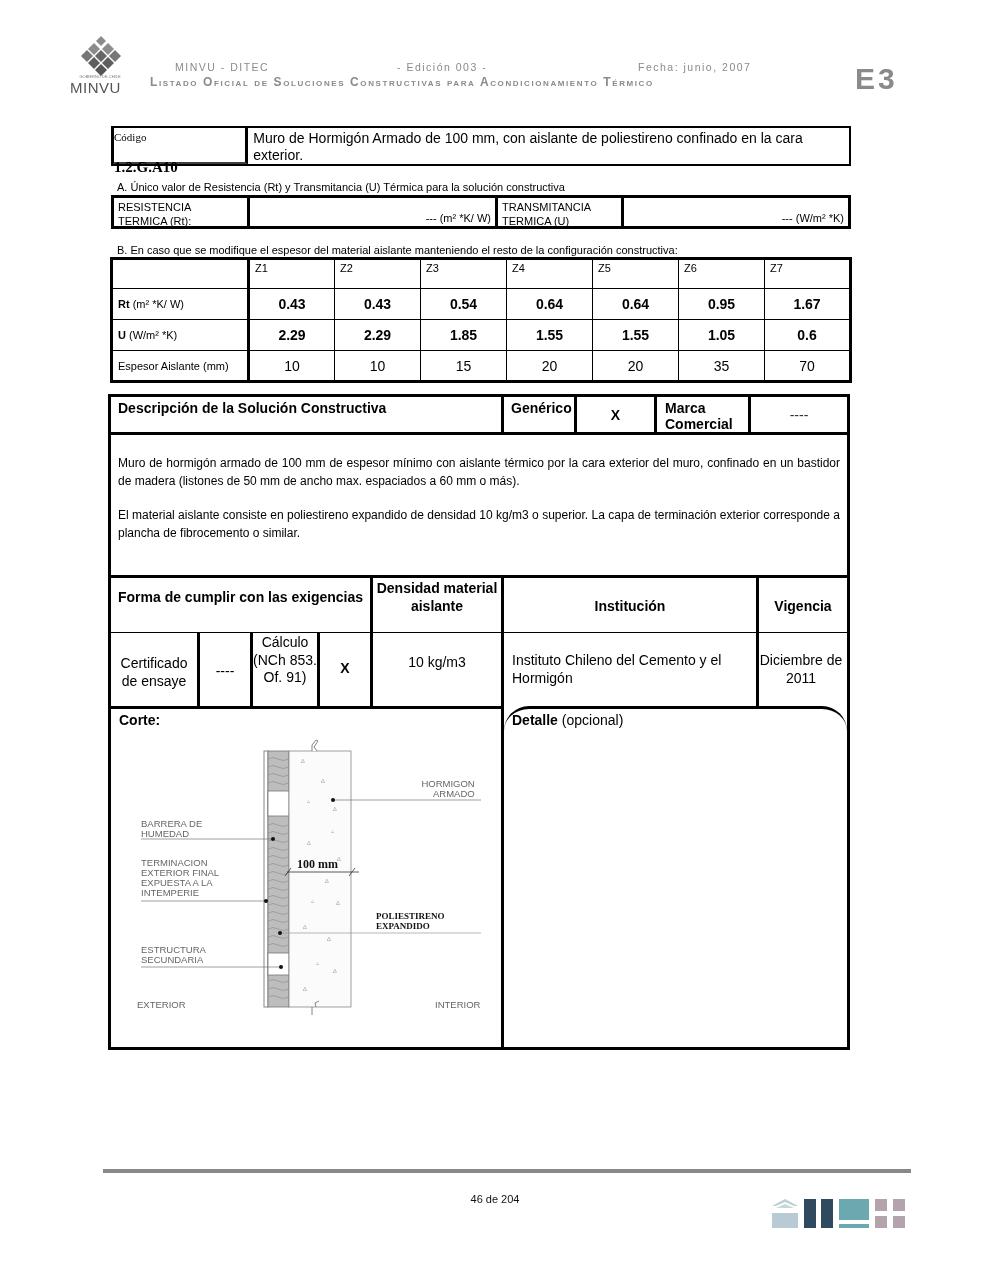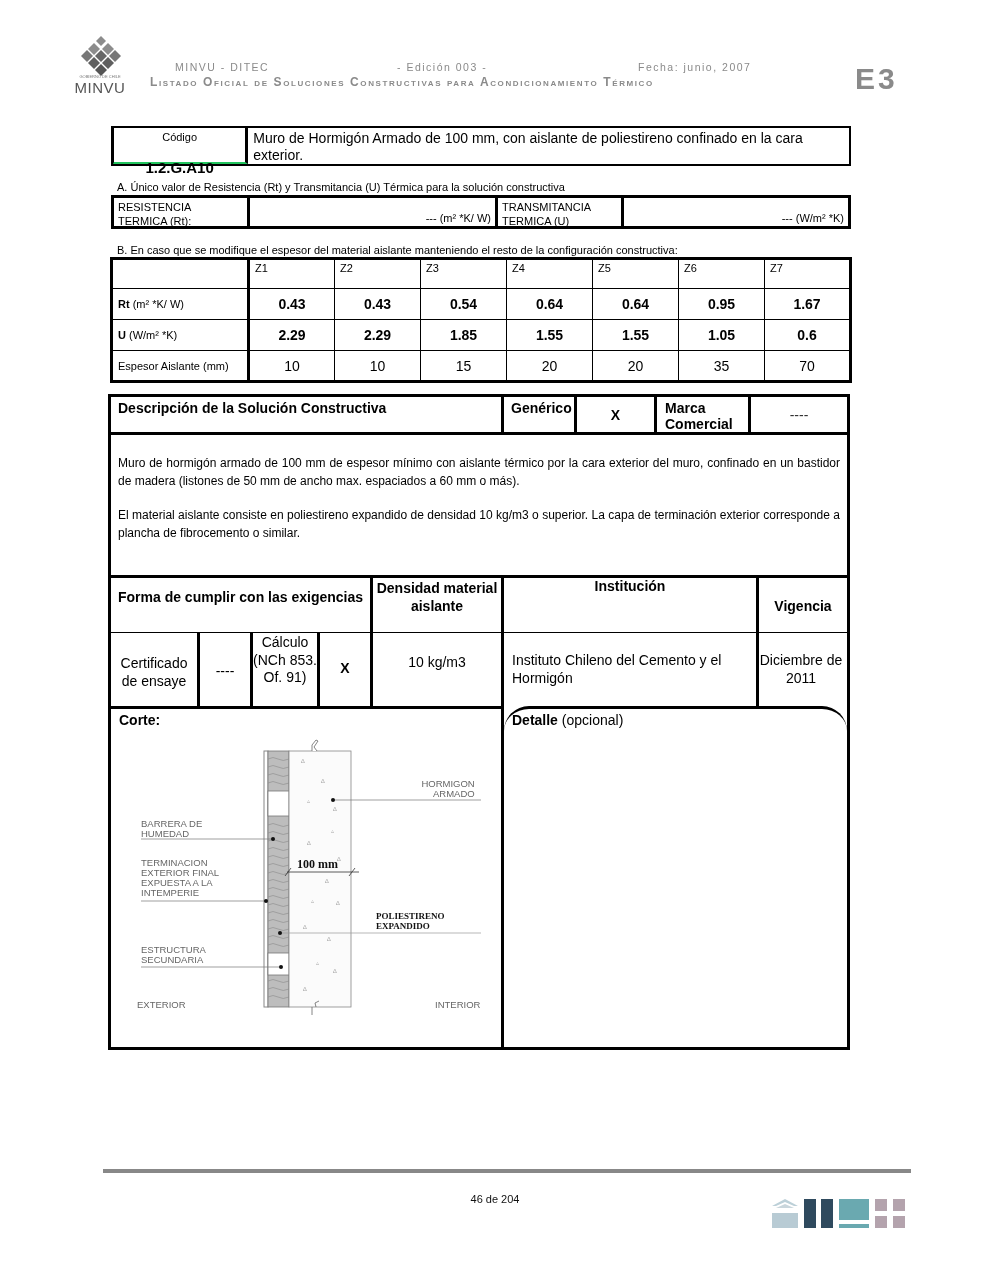--- a/index.html
+++ b/index.html
@@ -2,33 +2,33 @@
 <html><head>
 <meta charset="utf-8">
 <style>
   * { box-sizing: border-box; margin: 0; padding: 0; }
   html, body { width: 990px; height: 1280px; background: #ffffff; overflow: hidden; }
   body { position: relative; font-family: "Liberation Sans", sans-serif; color: #000; }
 
   
   .logo { position: absolute; left: 70px; top: 32px; width: 62px; height: 62px; }
   .logo-cap { position: absolute; left: 70px; top: 74px; width: 60px; font-size: 4px; color: #777; text-align: center; letter-spacing: 0; }
-  .logo-name { position: absolute; left: 70px; top: 79px; width: 60px; font-size: 15px; color: #555; text-align: center; font-family: "Liberation Sans", sans-serif; letter-spacing: 0.5px; }
+  .logo-name { position: absolute; left: 70px; top: 79px; width: 60px; font-size: 15px; color: #555; font-family: "Liberation Sans", sans-serif; letter-spacing: 0.5px; }
   .hdr-line1 { position: absolute; top: 61px; left: 175px; width: 600px; font-size: 10.5px; color: #8a8a8a; letter-spacing: 1.5px; }
   .hdr-line1 span { position: absolute; white-space: nowrap; }
   .hdr-line2 { position: absolute; top: 75px; left: 150px; width: 680px; font-size: 12px; font-weight: bold; color: #8a8a8a; letter-spacing: 1.6px; font-variant: small-caps; white-space: nowrap; }
   .hdr-code { position: absolute; top: 62px; left: 855px; font-size: 30px; color: #8a8a8a; letter-spacing: 3px; font-weight: bold; }
 
   
   table { border-collapse: collapse; }
   td { border: 1px solid #000; vertical-align: top; }
 
   
   .code-box { position: absolute; left: 111px; top: 126px; width: 740px; height: 40px; border: 2px solid #000; display: flex; }
-  .code-left { width: 138px; border-right: 3px solid #000; text-align: center; border-left: 1px solid #000; border-bottom: 2px solid #22c55e;}
+  .code-left { width: 138px; border-right: 3px solid #000; text-align: left; border-left: 1px solid #000; border-bottom: 2px solid #404040; font-family: Liberation Serif, serif;}
   .code-label { font-size: 11px; margin-top: 3px; display: block; }
   .code-value { font-size: 15px; font-weight: bold; display: block; margin-top: 16px; }
   .code-title { padding: 2px 5px; font-size: 14px; line-height: 17px; }
 
   .sec-a-label { position: absolute; left: 117px; top: 181px; font-size: 11px; }
   .sec-a { position: absolute; left: 111px; top: 195px; width: 740px; height: 34px; border: 3px solid #000; display: flex; font-size: 11px; }
   .sec-a div { border-right: 3px solid #000; height: 100%; }
   .sec-a div:last-child { border-right: none; border-radius: 12px; }
   .a-lbl { width: 136px; padding: 2px 4px; line-height: 14px; }
   .a-val { width: 248px; position: relative; }
@@ -57,21 +57,21 @@
   .dh-marca { width: 94px; padding: 3px 8px; line-height: 16px; }
   .dh-dash { flex: 1; text-align: center; padding-top: 10px; font-weight: normal !important; color: #333; }
 
   .desc-body { position: absolute; left: 0; top: 38px; width: 736px; height: 143px; padding: 20px 7px 0 7px; font-size: 12px; line-height: 17.5px; text-align: justify; border-bottom: 3px solid #000; }
   .desc-body p + p { margin-top: 17px; }
 
   .req { position: absolute; left: 0; top: 181px; width: 736px; height: 128px; }
   .req > div { position: absolute; border-right: 3px solid #000; font-size: 14px; text-align: center; }
   .r-head1 { left: 0; top: 0; width: 262px; height: 55px; font-weight: bold; padding-top: 10px; line-height: 18px; border-bottom: 1px solid #000; }
   .r-head2 { left: 262px; top: 0; width: 131px; height: 55px; font-weight: bold; line-height: 17.5px; padding-top: 2px; border-bottom: 1px solid #000; }
-  .r-head3 { left: 393px; top: 0; width: 255px; height: 55px; font-weight: bold; border-bottom: 1px solid #000; }
+  .r-head3 { left: 393px; top: 0; width: 255px; height: 55px; font-weight: bold; padding-top: 20px; border-bottom: 1px solid #000; }
   .r-head4 { left: 648px; top: 0; width: 88px; height: 55px; font-weight: bold; padding-top: 20px; border-right: none !important; border-bottom: 1px solid #000; }
   .r-c1 { left: 0; top: 55px; width: 89px; height: 73px; padding-top: 22px; line-height: 17.5px; }
   .r-c2 { left: 89px; top: 55px; width: 53px; height: 73px; padding-top: 30px; }
   .r-c3 { left: 142px; top: 55px; width: 67px; height: 73px; line-height: 17.5px; padding-top: 1px; }
   .r-c4 { left: 209px; top: 55px; width: 53px; height: 73px; padding-top: 27px; font-weight: bold; font-size: 19px; }
   .r-c5 { left: 262px; top: 55px; width: 131px; height: 73px; padding-top: 21px; }
   .r-c6 { left: 393px; top: 55px; width: 255px; height: 73px; padding: 19px 8px 0 8px; text-align: left !important; line-height: 17.5px; }
   .r-c7 { left: 648px; top: 55px; width: 84px; height: 73px; padding-top: 19px; line-height: 17.5px; border-right: none !important; }
 
   .corte { position: absolute; left: 0; top: 309px; width: 393px; height: 341px; border-top: 3px solid #000; border-right: 3px solid #000; }

